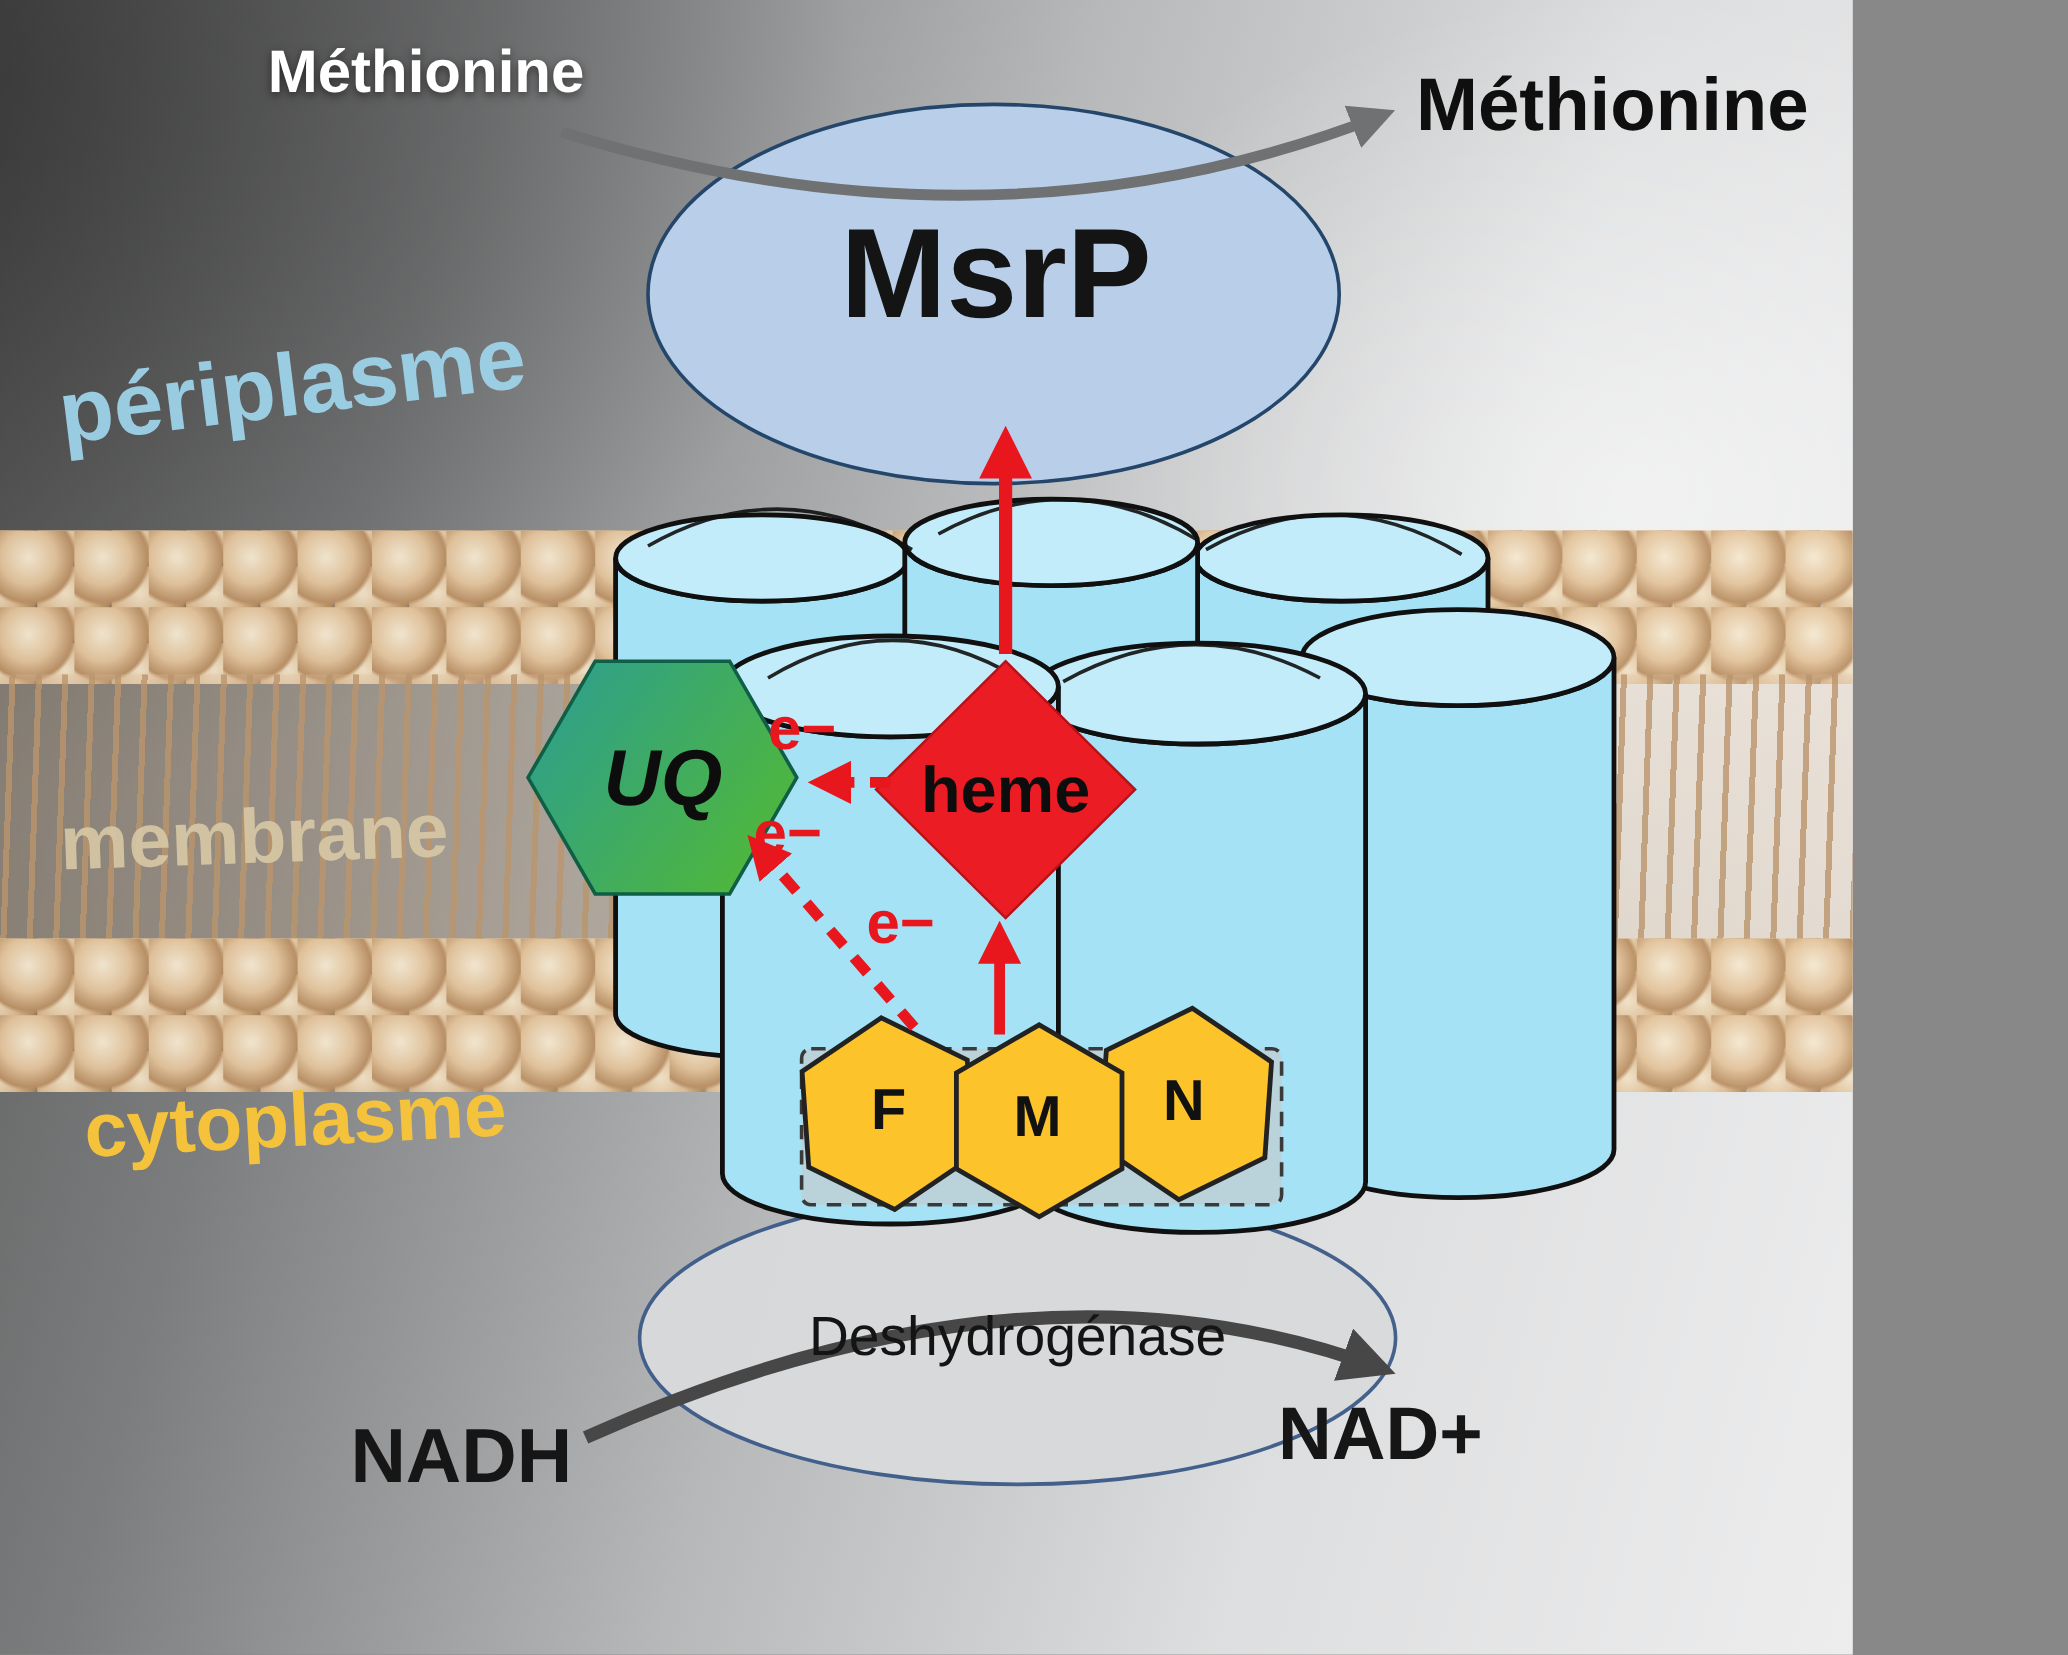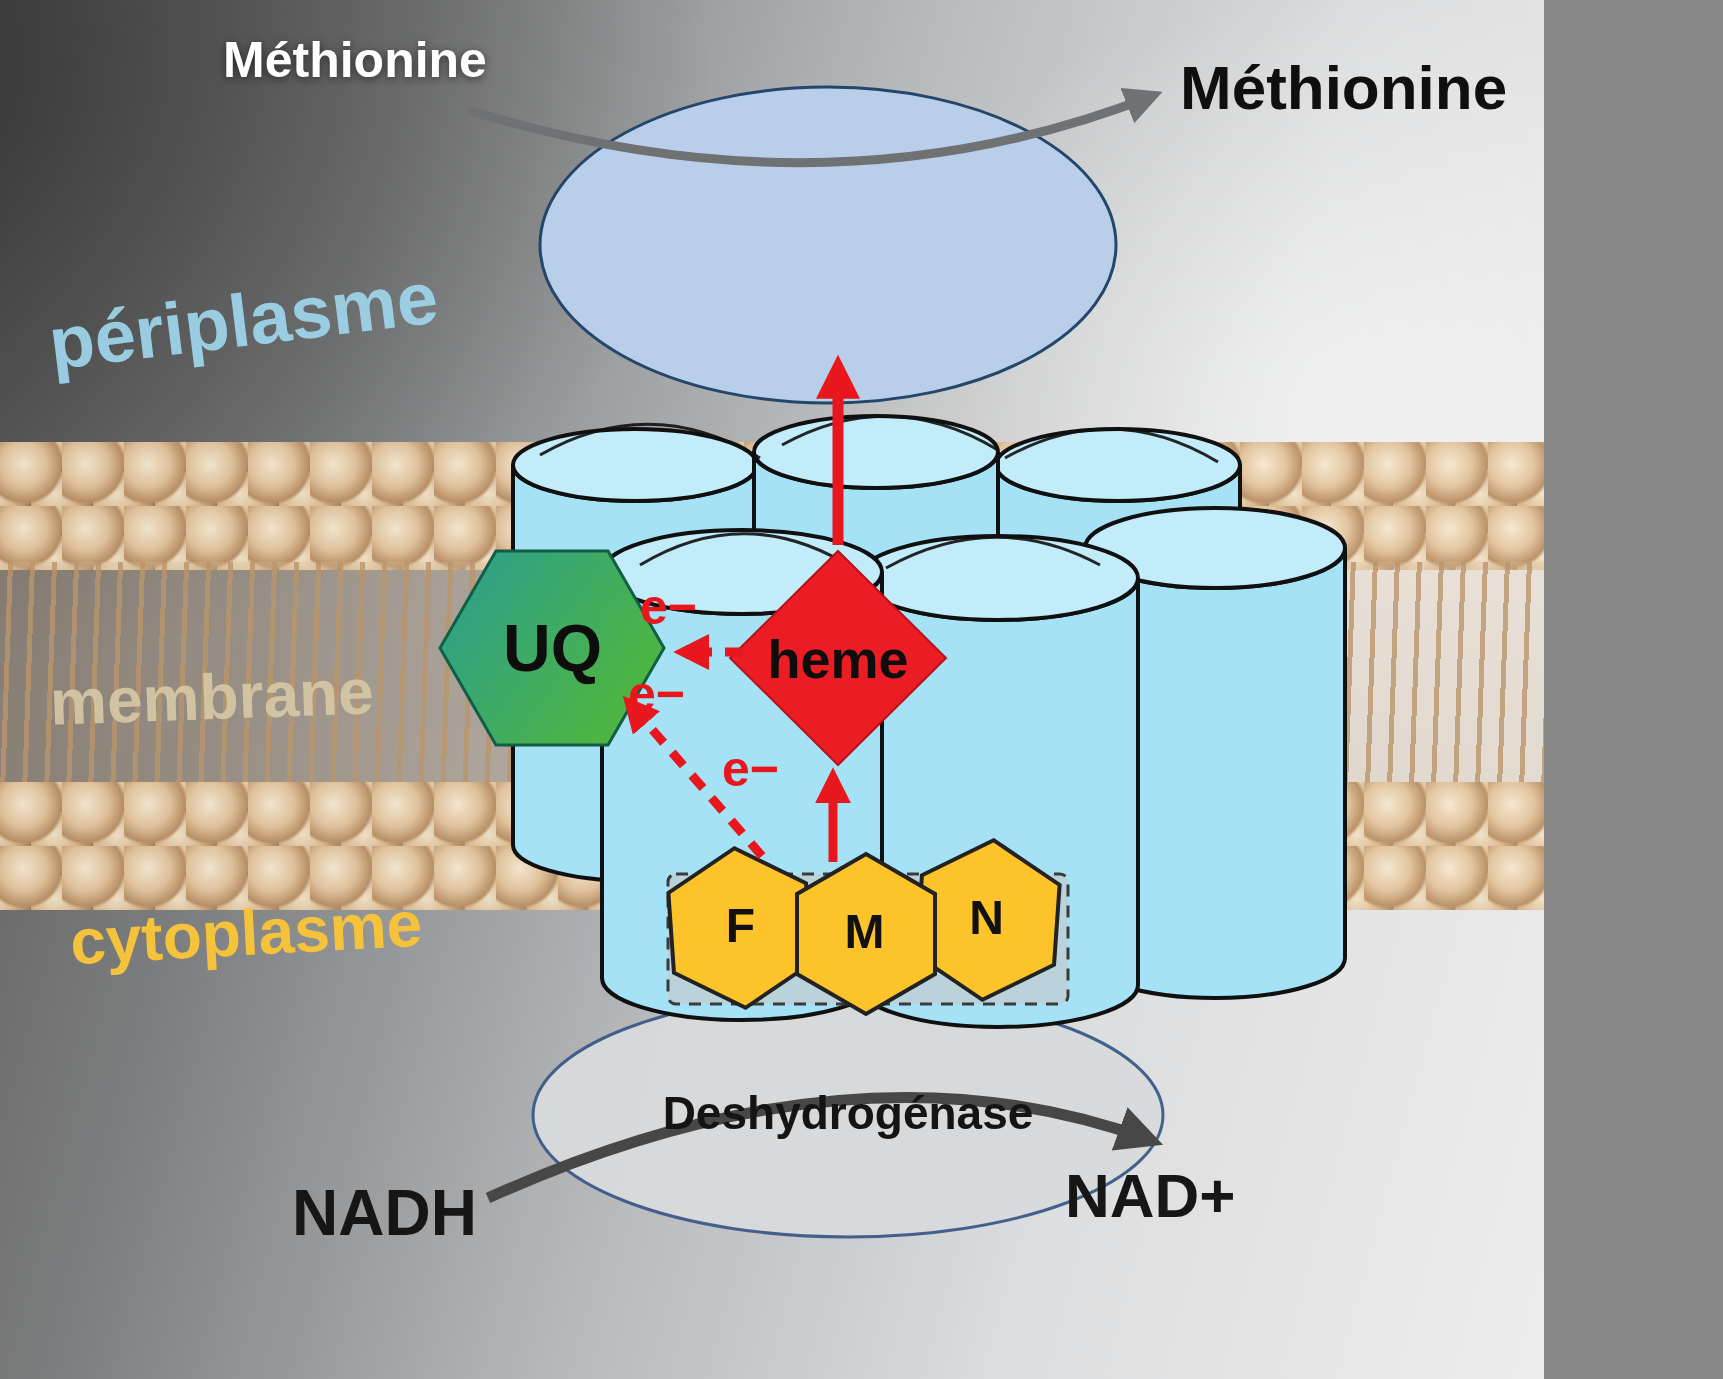--- a/index.html
+++ b/index.html
@@ -112,33 +112,34 @@
   </div>
 
   <div class="lbl" style="left:1180px; top:52px; font-size:62px; font-weight:600; color:#0f0f0f;">Méthionine</div>
 
   <div class="lbl" style="left:48px; top:278px; font-size:74px; font-weight:600; color:#9ed3e9; transform:rotate(-7deg); opacity:0.95;">périplasme</div>
 
   <div class="lbl" style="left:50px; top:660px; font-size:64px; font-weight:600; color:#d8c9a6; opacity:0.9; transform:rotate(-2deg);">membrane</div>
 
   <div class="lbl" style="left:70px; top:896px; font-size:64px; font-weight:600; color:#f5c23b; transform:rotate(-3deg);">cytoplasme</div>
 
+  <div class="lbl lbl-center" style="left:560px; top:168px; width:540px; font-size:106px; font-weight:800; color:#141414;">MsrP</div>
 
 
   <div class="lbl lbl-center" style="left:723px; top:628px; width:230px; font-size:54px; font-weight:800; color:#0d0d0d;">heme</div>
 
-  <div class="lbl lbl-center" style="left:440px; top:610px; width:225px; font-size:66px; font-weight:800; color:#0d0d0d;">UQ</div>
+  <div class="lbl lbl-center" style="left:440px; top:610px; width:225px; font-size:66px; font-weight:800; color:#0d0d0d;font-style:italic;">UQ</div>
 
   <div class="lbl lbl-center" style="left:688px; top:898px; width:105px; font-size:48px; font-weight:800; color:#111;">F</div>
   <div class="lbl lbl-center" style="left:812px; top:904px; width:105px; font-size:48px; font-weight:800; color:#111;">M</div>
   <div class="lbl lbl-center" style="left:934px; top:890px; width:105px; font-size:48px; font-weight:800; color:#111;">N</div>
 
   <div class="lbl" style="left:640px; top:578px; font-size:50px; font-weight:700; color:#e8161d;">e−</div>
   <div class="lbl" style="left:628px; top:665px; font-size:50px; font-weight:700; color:#e8161d;">e−</div>
   <div class="lbl" style="left:722px; top:740px; font-size:50px; font-weight:700; color:#e8161d;">e−</div>
 
-  <div class="lbl lbl-center" style="left:588px; top:1086px; width:520px; font-size:46px; font-weight:700; color:#141414;">Deshydrogénase</div>
+  <div class="lbl lbl-center" style="left:588px; top:1086px; width:520px; font-size:46px; font-weight:400; color:#141414;">Deshydrogénase</div>
 
   <div class="lbl" style="left:292px; top:1176px; font-size:64px; font-weight:600; color:#161616;">NADH</div>
 
   <div class="lbl" style="left:1065px; top:1160px; font-size:62px; font-weight:600; color:#161616;">NAD+</div>
 
 </div>
 
 </body></html>

